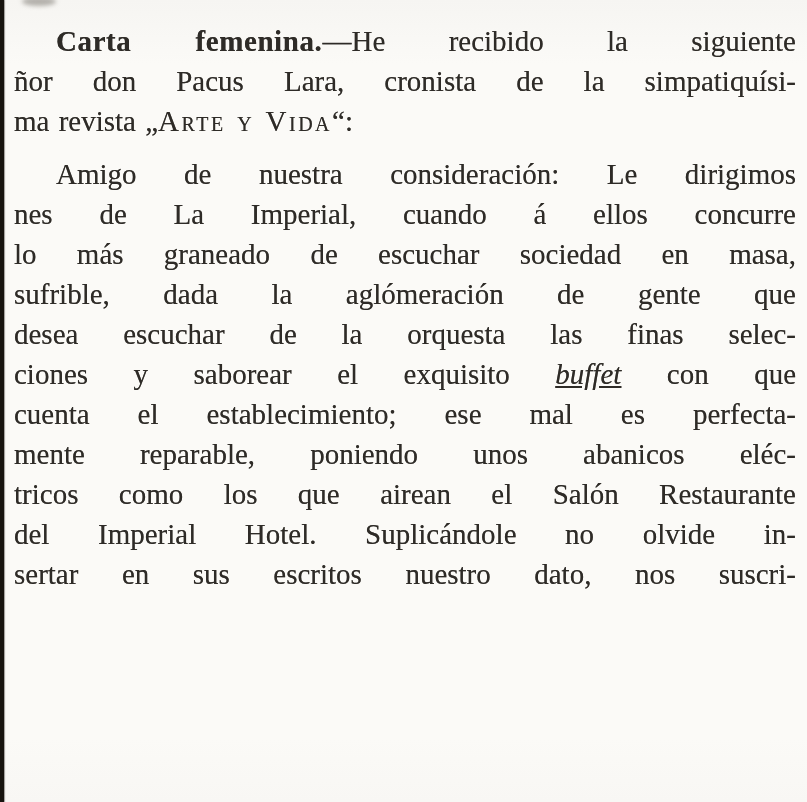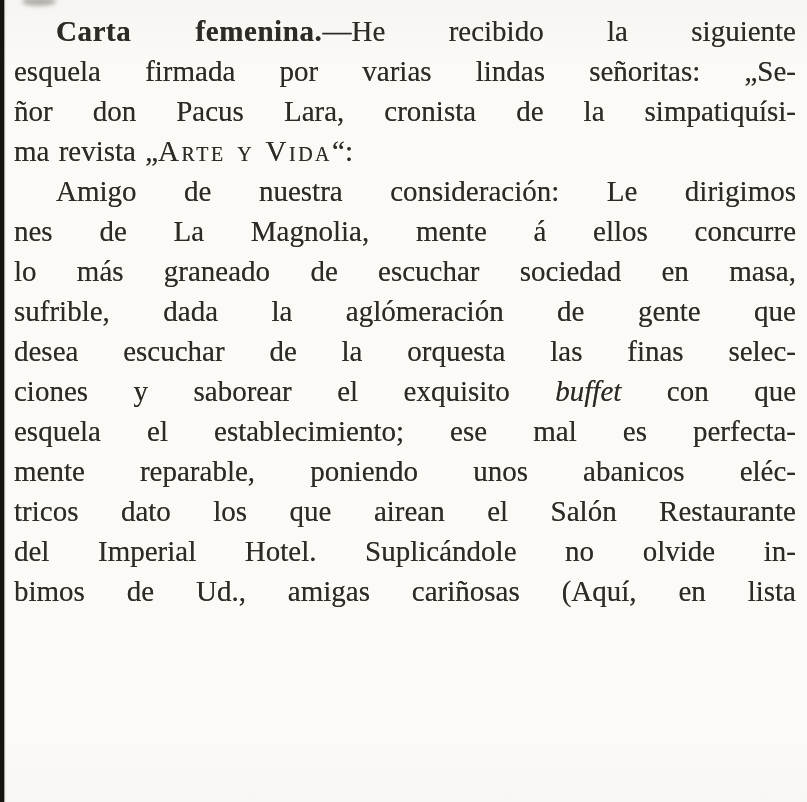--- a/index.html
+++ b/index.html
@@ -30,67 +30,66 @@
     width: 34px;
     height: 9px;
     border-radius: 50%;
     background: rgba(125,122,115,0.55);
     filter: blur(2px);
   }
   .text-column {
     position: absolute;
     left: 14px;
     right: 11px;
-    top: 11px;
+    top: 21px;
     color: #2e2b27;
     font-size: 29px;
     line-height: 40px;
     word-spacing: 2px;
     text-shadow: 0 0 0.6px rgba(46,43,39,0.65);
   }
   .paragraph { margin: 0; }
-  .paragraph.gap { }
+  .paragraph.gap { margin-top: 13px; }
   .line { height: 40px; }
   .line.justify {
     text-align: justify;
     text-align-last: justify;
     text-justify: inter-word;
   }
   .line.indent { text-indent: 42px; }
   .seg.regular { font-weight: normal; }
   .seg.bold {
     font-weight: bold;
     letter-spacing: 0.6px;
   }
-  .seg.italic { font-style: italic; }
+  .seg.italic { font-style: italic; text-decoration: underline; }
   .seg.smallcaps {
     font-variant: small-caps;
     letter-spacing: 2.5px;
   }
 </style>
 </head>
 <body>
 
 <div class="page">
   <div class="scan-bar-left" style="background: rgb(23, 20, 15);"></div>
   <div class="scan-smudge-top"></div>
   <div class="text-column" style="color: rgb(46, 43, 39);">
       <div class="paragraph">
         <div class="line justify indent"><span class="seg bold">Carta femenina.</span><span class="seg regular">—He recibido la siguiente</span></div>
-        <div class="line justify"><span class="seg regular">esquela firmada por varias lindas señoritas: „Se-</span></div>
         <div class="line justify"><span class="seg regular">ñor don Pacus Lara, cronista de la simpatiquísi-</span></div>
         <div class="line"><span class="seg regular">ma revista „</span><span class="seg smallcaps">Arte y Vida</span><span class="seg regular">“:</span></div>
       </div>
       <div class="paragraph gap">
         <div class="line justify indent"><span class="seg regular">Amigo de nuestra consideración: Le dirigimos</span></div>
-        <div class="line justify"><span class="seg regular">nes de La Magnolia, mente á ellos concurre</span></div>
+        <div class="line justify"><span class="seg regular">nes de La Imperial, cuando á ellos concurre</span></div>
         <div class="line justify"><span class="seg regular">lo más graneado de escuchar sociedad en masa,</span></div>
         <div class="line justify"><span class="seg regular">sufrible, dada la aglómeración de gente que</span></div>
         <div class="line justify"><span class="seg regular">desea escuchar de la orquesta las finas selec-</span></div>
         <div class="line justify"><span class="seg regular">ciones y saborear el exquisito </span><span class="seg italic">buffet</span><span class="seg regular"> con que</span></div>
-        <div class="line justify"><span class="seg regular">esquela el establecimiento; ese mal es perfecta-</span></div>
+        <div class="line justify"><span class="seg regular">cuenta el establecimiento; ese mal es perfecta-</span></div>
         <div class="line justify"><span class="seg regular">mente reparable, poniendo unos abanicos eléc-</span></div>
-        <div class="line justify"><span class="seg regular">tricos dato los que airean el Salón Restaurante</span></div>
+        <div class="line justify"><span class="seg regular">tricos como los que airean el Salón Restaurante</span></div>
         <div class="line justify"><span class="seg regular">del Imperial Hotel. Suplicándole no olvide in-</span></div>
-        <div class="line justify"><span class="seg regular">bimos de Ud., amigas cariñosas (Aquí, en lista</span></div>
+        <div class="line justify"><span class="seg regular">sertar en sus escritos nuestro dato, nos suscri-</span></div>
       </div>
     </div>
 </div>
 
 </body></html>

